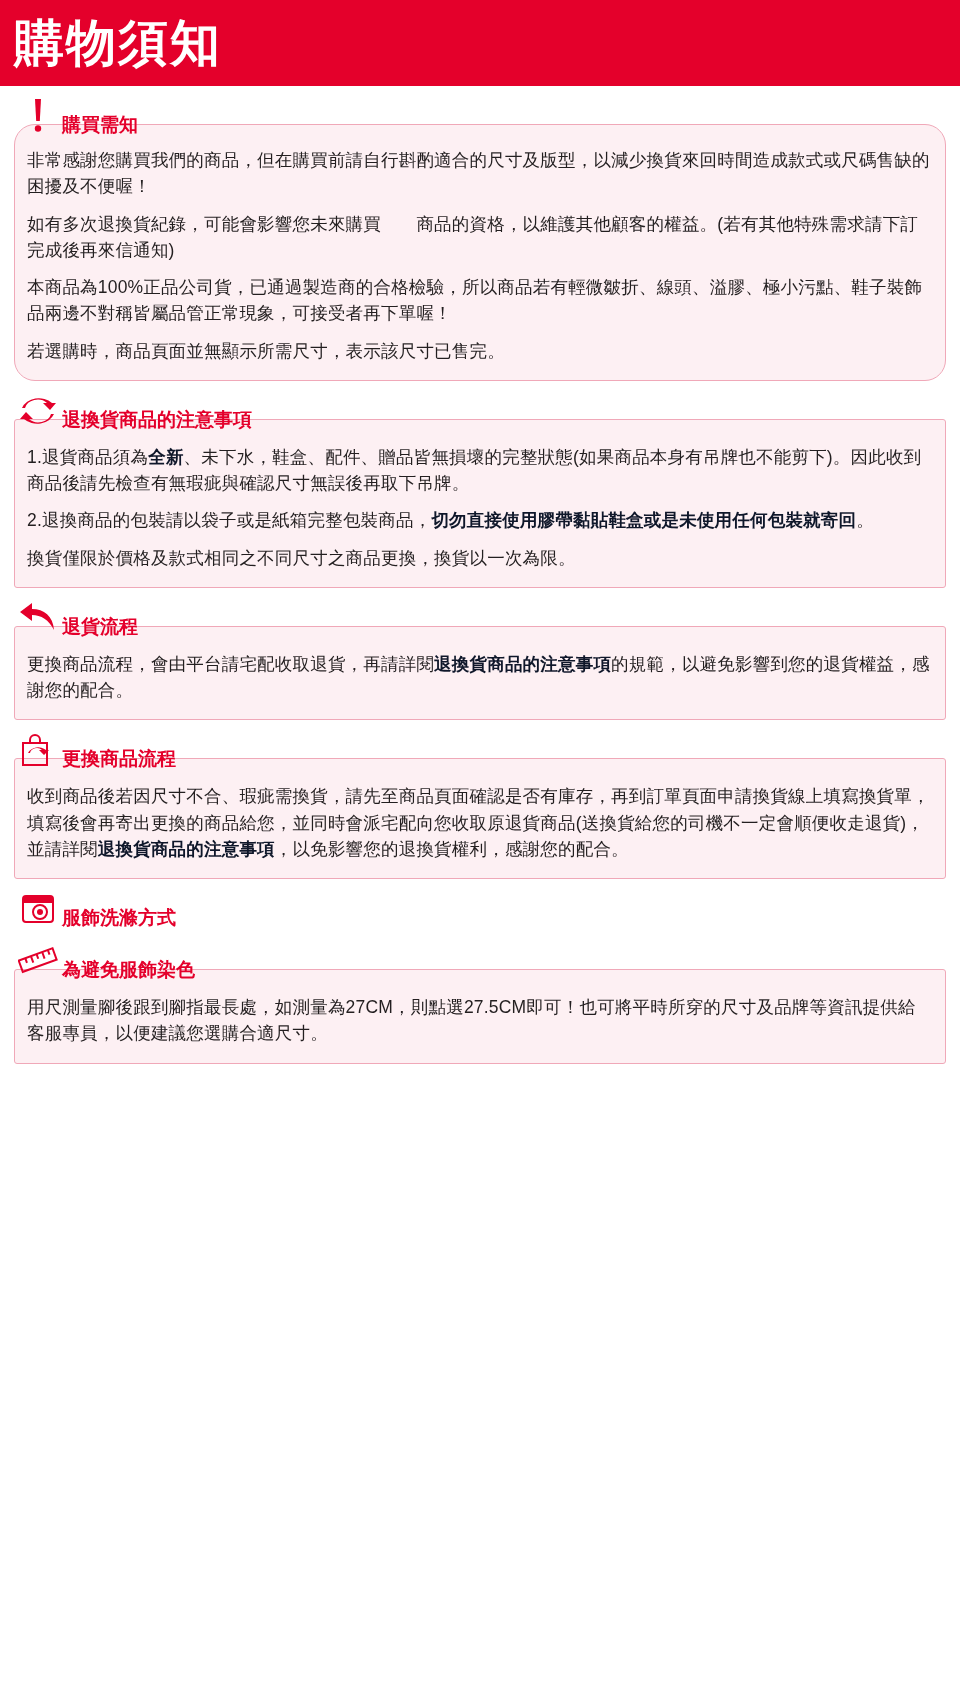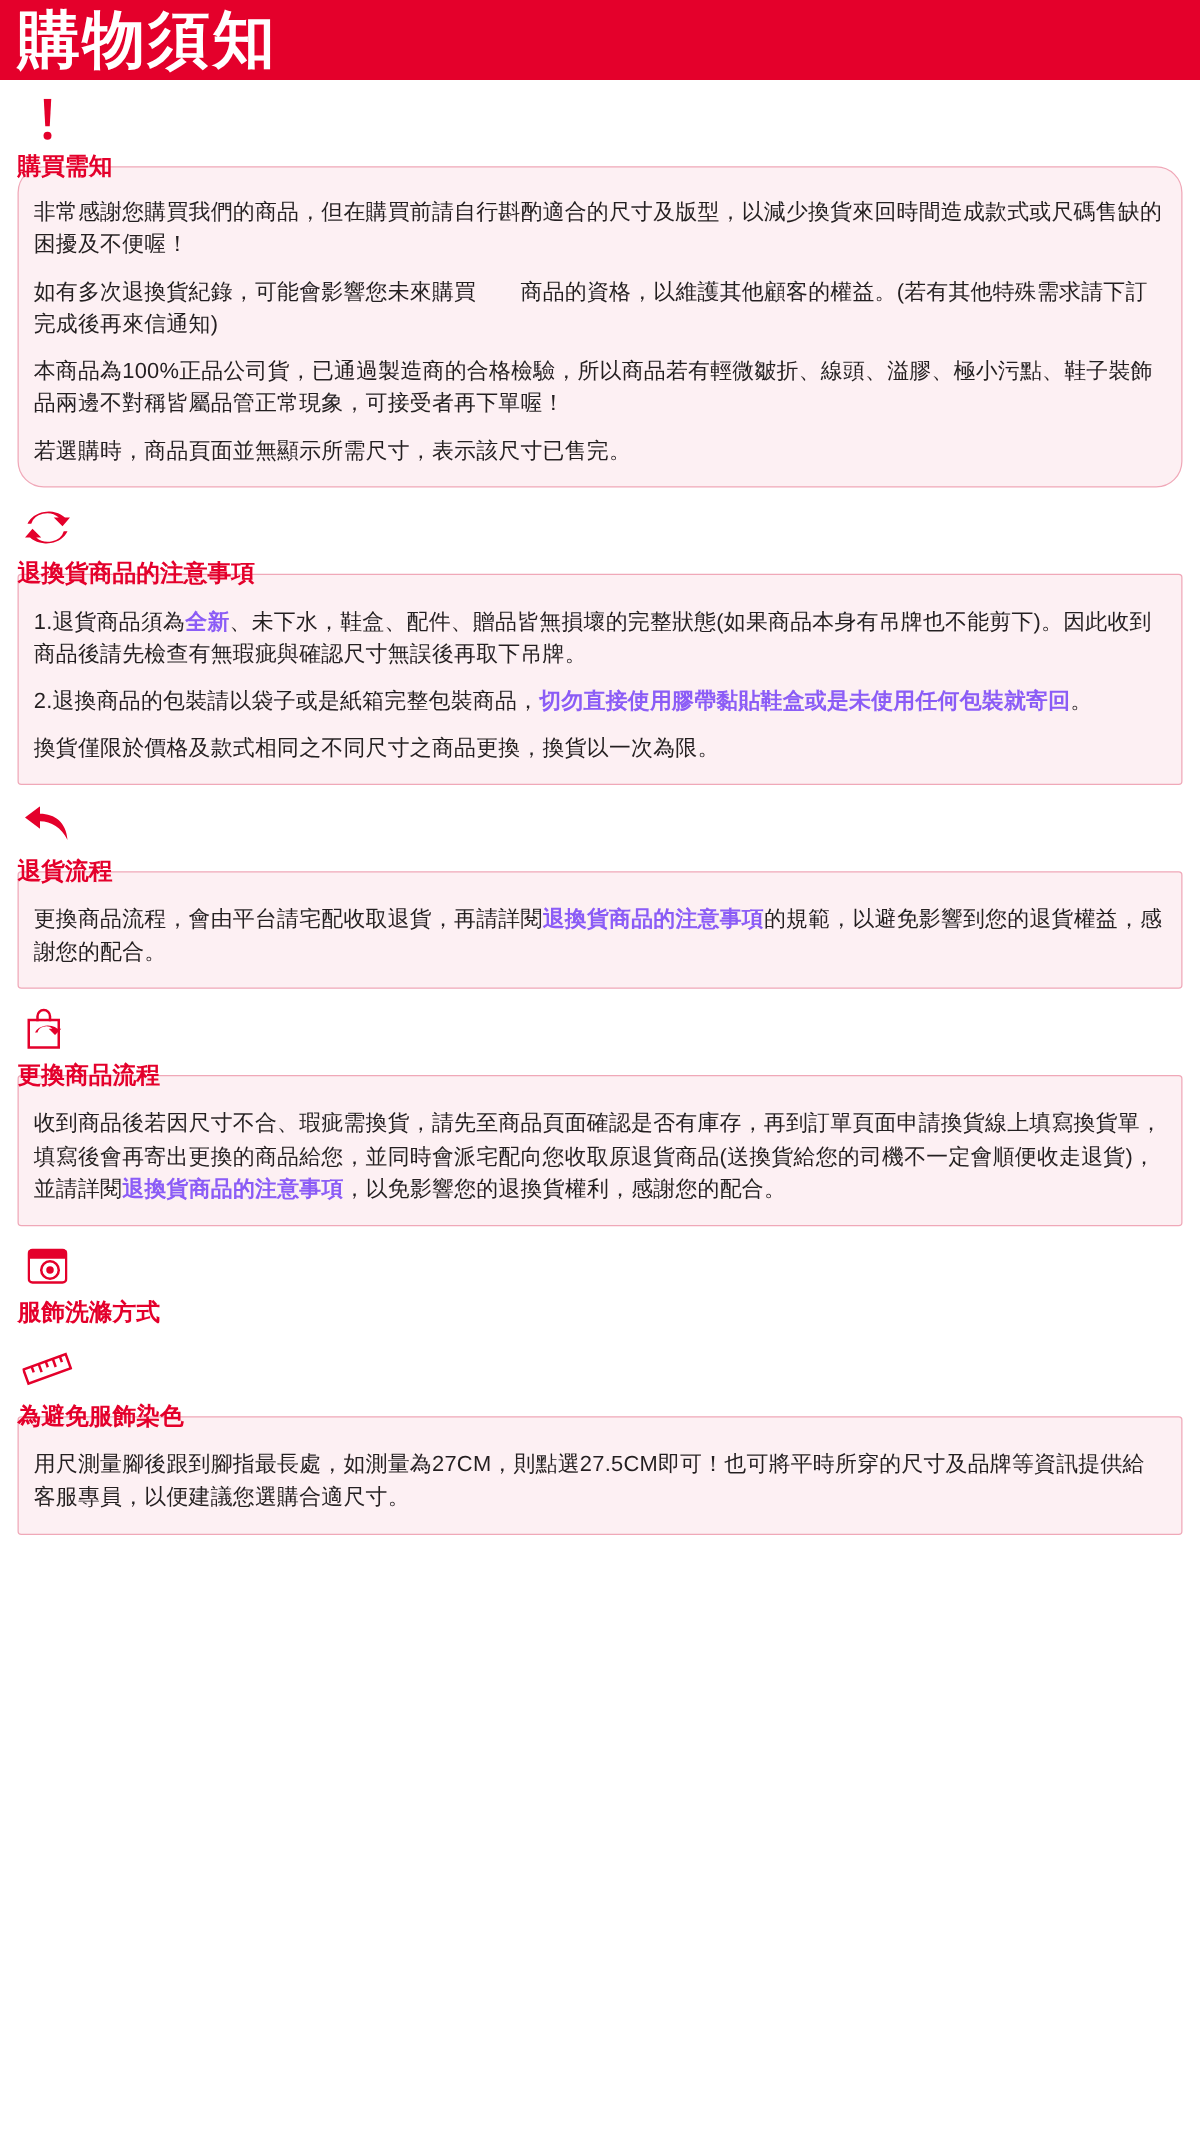--- a/index.html
+++ b/index.html
@@ -14,44 +14,43 @@
     color: #231f20;
   }
   .page {
     width: 960px;
     position: relative;
     padding-bottom: 20px;
   }
   
   .banner {
     background: #e4002b;
-    height: 64px;
+    height: 86px;
     display: flex;
     align-items: center;
     padding-left: 14px;
   }
   .banner-title {
     color: #ffffff;
     font-size: 50px;
     font-weight: bold;
     letter-spacing: 2px;
     line-height: 1;
   }
   
   .section {
     margin: 0 14px;
   }
   .sec-head {
     display: flex;
-    align-items: flex-start;
+    align-items: flex-end;
     gap: 8px;
     padding: 12px 0 4px 4px;
     position: relative;
     z-index: 3;
-    flex-direction: column;
   }
   .sec-head .icon {
     width: 40px;
     height: 36px;
     flex: 0 0 40px;
     display: flex;
     align-items: center;
     justify-content: center;
     color: #e4002b;
   }
@@ -73,21 +72,21 @@
     padding-top: 22px;
     border-radius: 21px;
   }
   .sec-body p {
     margin: 0 0 11px 0;
     font-size: 17.5px;
     line-height: 1.5;
     letter-spacing: 0.2px;
   }
   .sec-body p:last-child { margin-bottom: 2px; }
-  .red { color: #8b5cf6; font-weight: bold; }
+  .red { color: #0f172a; font-weight: bold; }
   svg { display: block; }
 </style>
 </head>
 <body>
 
 <div class="page">
 
   <div class="banner">
     <div class="banner-title">購物須知</div>
   </div>

